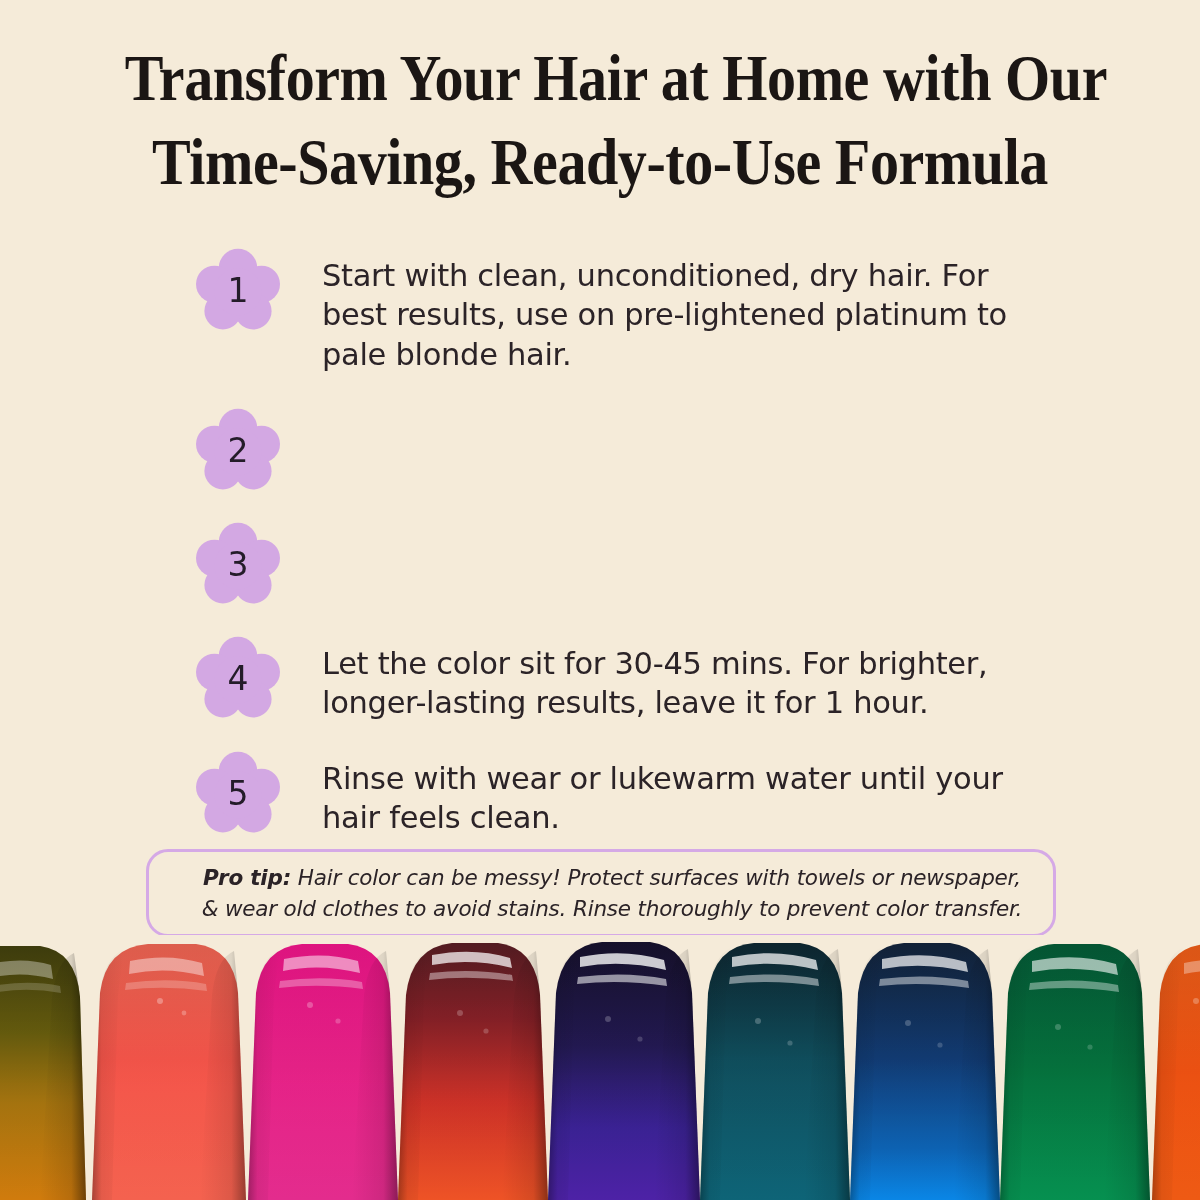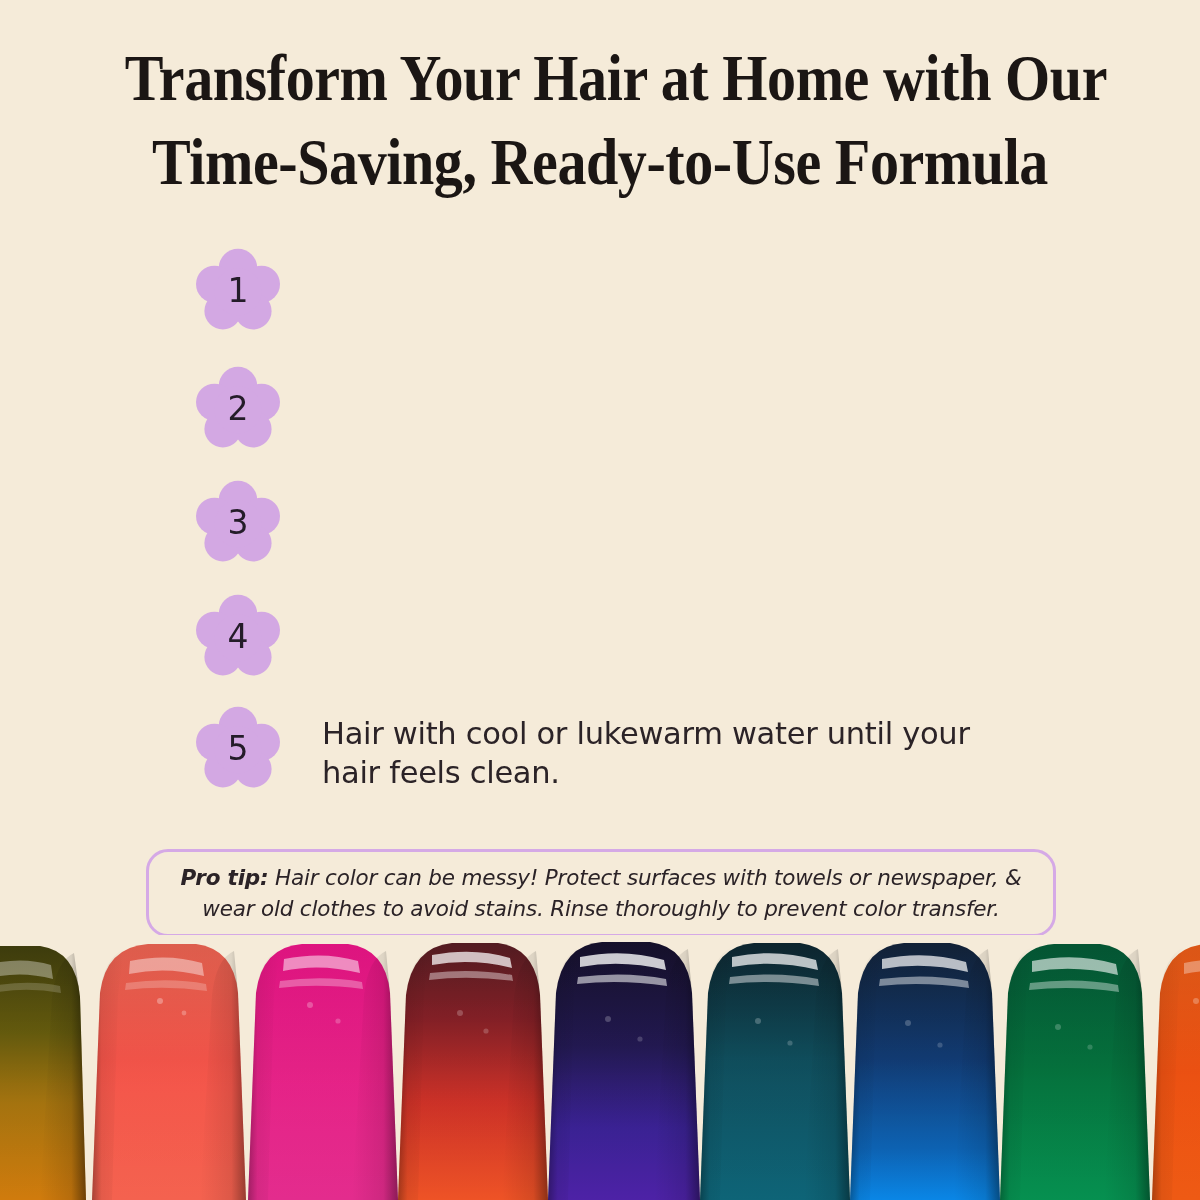--- a/index.html
+++ b/index.html
@@ -101,20 +101,21 @@
     padding:0 26px;
     background:transparent;
   }
   #protip-text {
     font-family:"DejaVu Sans", sans-serif;
     font-style:italic;
     font-size:21.5px;
     line-height:1.45;
     color:#2b2327;
     letter-spacing:-0.2px;
+    margin-left:22px;
   }
   #protip-text b {
     font-weight:700;
     font-style:italic;
   }
 
   
   #bottles {
     position:absolute;
     left:0; bottom:0;
@@ -142,20 +143,21 @@
             <circle cx="50" cy="24" r="23"></circle>
             <circle cx="78" cy="43" r="22"></circle>
             <circle cx="22" cy="43" r="22"></circle>
             <circle cx="68" cy="75" r="22"></circle>
             <circle cx="32" cy="75" r="22"></circle>
             <circle cx="50" cy="52" r="28"></circle>
           </g>
         </svg>
         <span class="badge-num">1</span>
       </div>
+      <div class="step-text">Start with clean, unconditioned, dry hair. For best results, use on pre-lightened platinum to pale blonde hair.</div>
     </div>
 
     <div class="step">
       <div class="badge">
         <svg viewBox="0 0 100 100" aria-hidden="true">
           <g fill="#d3a8e3">
             <circle cx="50" cy="24" r="23"></circle>
             <circle cx="78" cy="43" r="22"></circle>
             <circle cx="22" cy="43" r="22"></circle>
             <circle cx="68" cy="75" r="22"></circle>
@@ -190,37 +192,38 @@
             <circle cx="50" cy="24" r="23"></circle>
             <circle cx="78" cy="43" r="22"></circle>
             <circle cx="22" cy="43" r="22"></circle>
             <circle cx="68" cy="75" r="22"></circle>
             <circle cx="32" cy="75" r="22"></circle>
             <circle cx="50" cy="52" r="28"></circle>
           </g>
         </svg>
         <span class="badge-num">4</span>
       </div>
+      <div class="step-text">Let the color sit for 30-45 mins. For brighter, longer-lasting results, leave it for 1 hour.</div>
     </div>
 
     <div class="step">
       <div class="badge">
         <svg viewBox="0 0 100 100" aria-hidden="true">
           <g fill="#d3a8e3">
             <circle cx="50" cy="24" r="23"></circle>
             <circle cx="78" cy="43" r="22"></circle>
             <circle cx="22" cy="43" r="22"></circle>
             <circle cx="68" cy="75" r="22"></circle>
             <circle cx="32" cy="75" r="22"></circle>
             <circle cx="50" cy="52" r="28"></circle>
           </g>
         </svg>
         <span class="badge-num">5</span>
       </div>
-      <div class="step-text">Hair with cool or lukewarm water until your hair feels clean.</div>
+      <div class="step-text">Rinse with wear or lukewarm water until your hair feels clean.</div>
     </div>
 
   </div>
 
   <div id="protip">
     <div id="protip-text">
       <b>Pro tip:</b>
       <span>Hair color can be messy! Protect surfaces with towels or newspaper, &amp; wear old clothes to avoid stains. Rinse thoroughly to prevent color transfer.</span>
     </div>
   </div>

